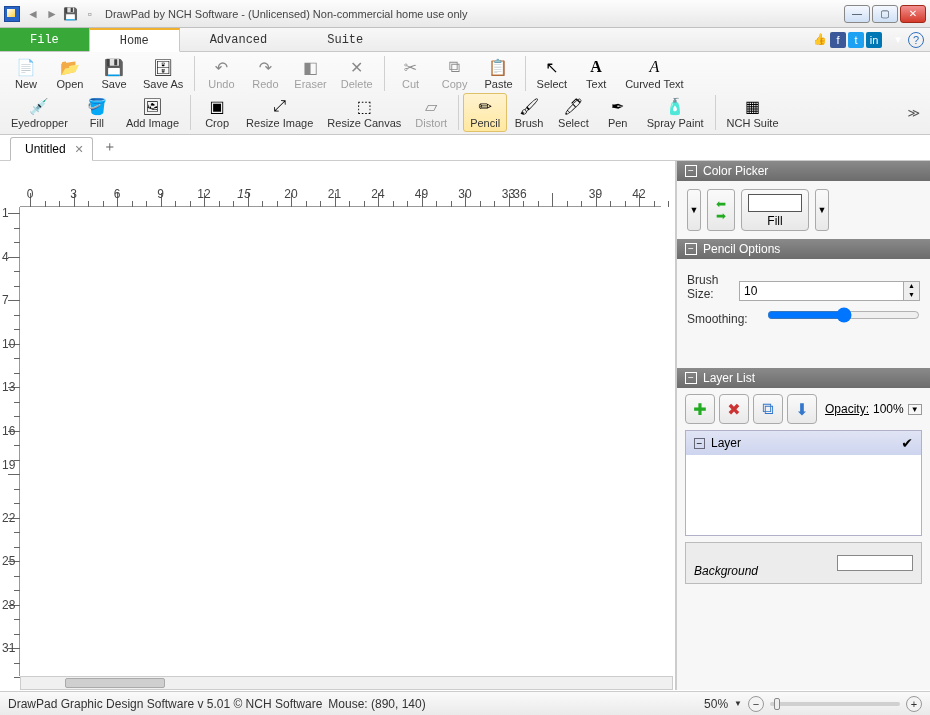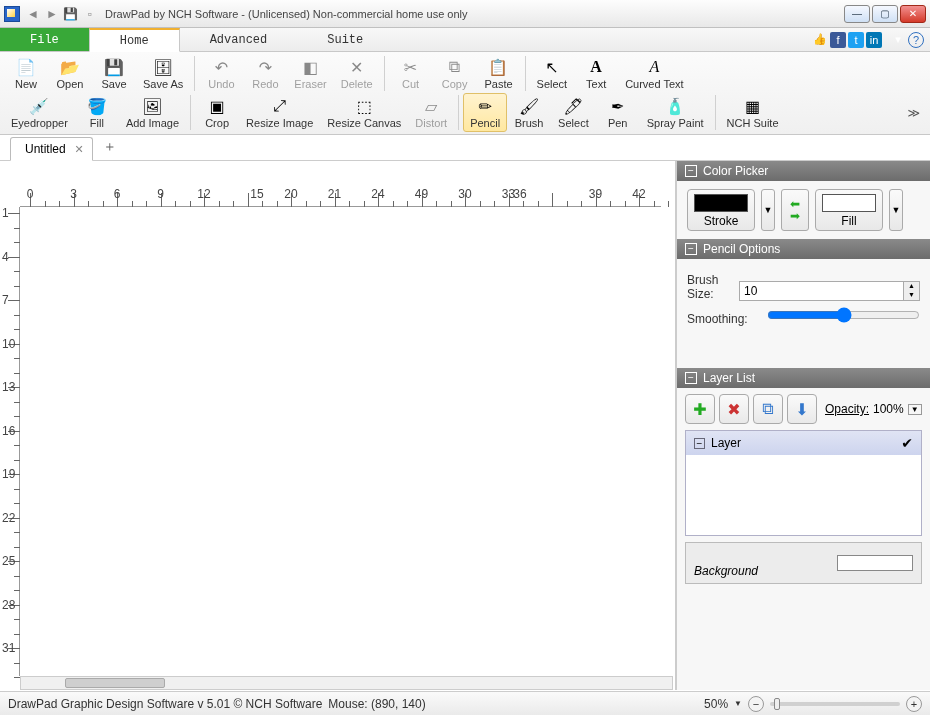--- a/index.html
+++ b/index.html
@@ -285,21 +285,21 @@
         <div class="tick minor" style="left: 126px;"></div>
         <div class="tick" style="left: 140.5px;"></div>
         <div class="tlabel" style="left: 140.5px;">9</div>
         <div class="tick minor" style="left: 155px;"></div>
         <div class="tick minor" style="left: 169.5px;"></div>
         <div class="tick" style="left: 184px;"></div>
         <div class="tlabel" style="left: 184px;">12</div>
         <div class="tick minor" style="left: 198.5px;"></div>
         <div class="tick minor" style="left: 213px;"></div>
         <div class="tick" style="left: 227.5px;"></div>
-        <div class="tlabel" style="left: 237px;">15</div>
+        <div class="tlabel" style="left: 224px; font-style: italic;">15</div>
         <div class="tick minor" style="left: 242px;"></div>
         <div class="tick minor" style="left: 256.5px;"></div>
         <div class="tick" style="left: 271px;"></div>
         <div class="tlabel" style="left: 271px;">20</div>
         <div class="tick minor" style="left: 285.5px;"></div>
         <div class="tick minor" style="left: 300px;"></div>
         <div class="tick" style="left: 314.5px;"></div>
         <div class="tlabel" style="left: 314.5px;">21</div>
         <div class="tick minor" style="left: 329px;"></div>
         <div class="tick minor" style="left: 343.5px;"></div>
@@ -351,21 +351,21 @@
         <div class="vt minor" style="top: 165.5px;"></div>
         <div class="vt" style="top: 180px;"></div>
         <div class="vl" style="top: 180px;">13</div>
         <div class="vt minor" style="top: 194.5px;"></div>
         <div class="vt minor" style="top: 209px;"></div>
         <div class="vt" style="top: 223.5px;"></div>
         <div class="vl" style="top: 223.5px;">16</div>
         <div class="vt minor" style="top: 238px;"></div>
         <div class="vt minor" style="top: 252.5px;"></div>
         <div class="vt" style="top: 267px;"></div>
-        <div class="vl" style="top: 267px;">19</div>
+        <div class="vl" style="top: 258px;">19</div>
         <div class="vt minor" style="top: 281.5px;"></div>
         <div class="vt minor" style="top: 296px;"></div>
         <div class="vt" style="top: 310.5px;"></div>
         <div class="vl" style="top: 310.5px;">22</div>
         <div class="vt minor" style="top: 325px;"></div>
         <div class="vt minor" style="top: 339.5px;"></div>
         <div class="vt" style="top: 354px;"></div>
         <div class="vl" style="top: 354px;">25</div>
         <div class="vt minor" style="top: 368.5px;"></div>
         <div class="vt minor" style="top: 383px;"></div>
@@ -385,24 +385,20 @@
   </div>
 
   <div class="side">
 
     <div class="panel-hd">
       <span class="coll">−</span>
       <span>Color Picker</span>
     </div>
     <div class="panel-body">
       <div class="cp-row">
-        <div class="cp-box">
-          <div class="cp-sw black"></div>
-          <span>Stroke</span>
-        </div>
         <div class="cp-drop">▼</div>
         <div class="cp-arrows">
           <span style="color:#2a2;">⬅</span>
             <span style="color:#2a2;">➡</span>
         </div>
         <div class="cp-box">
           <div class="cp-sw white"></div>
           <span>Fill</span>
         </div>
         <div class="cp-drop">▼</div>

